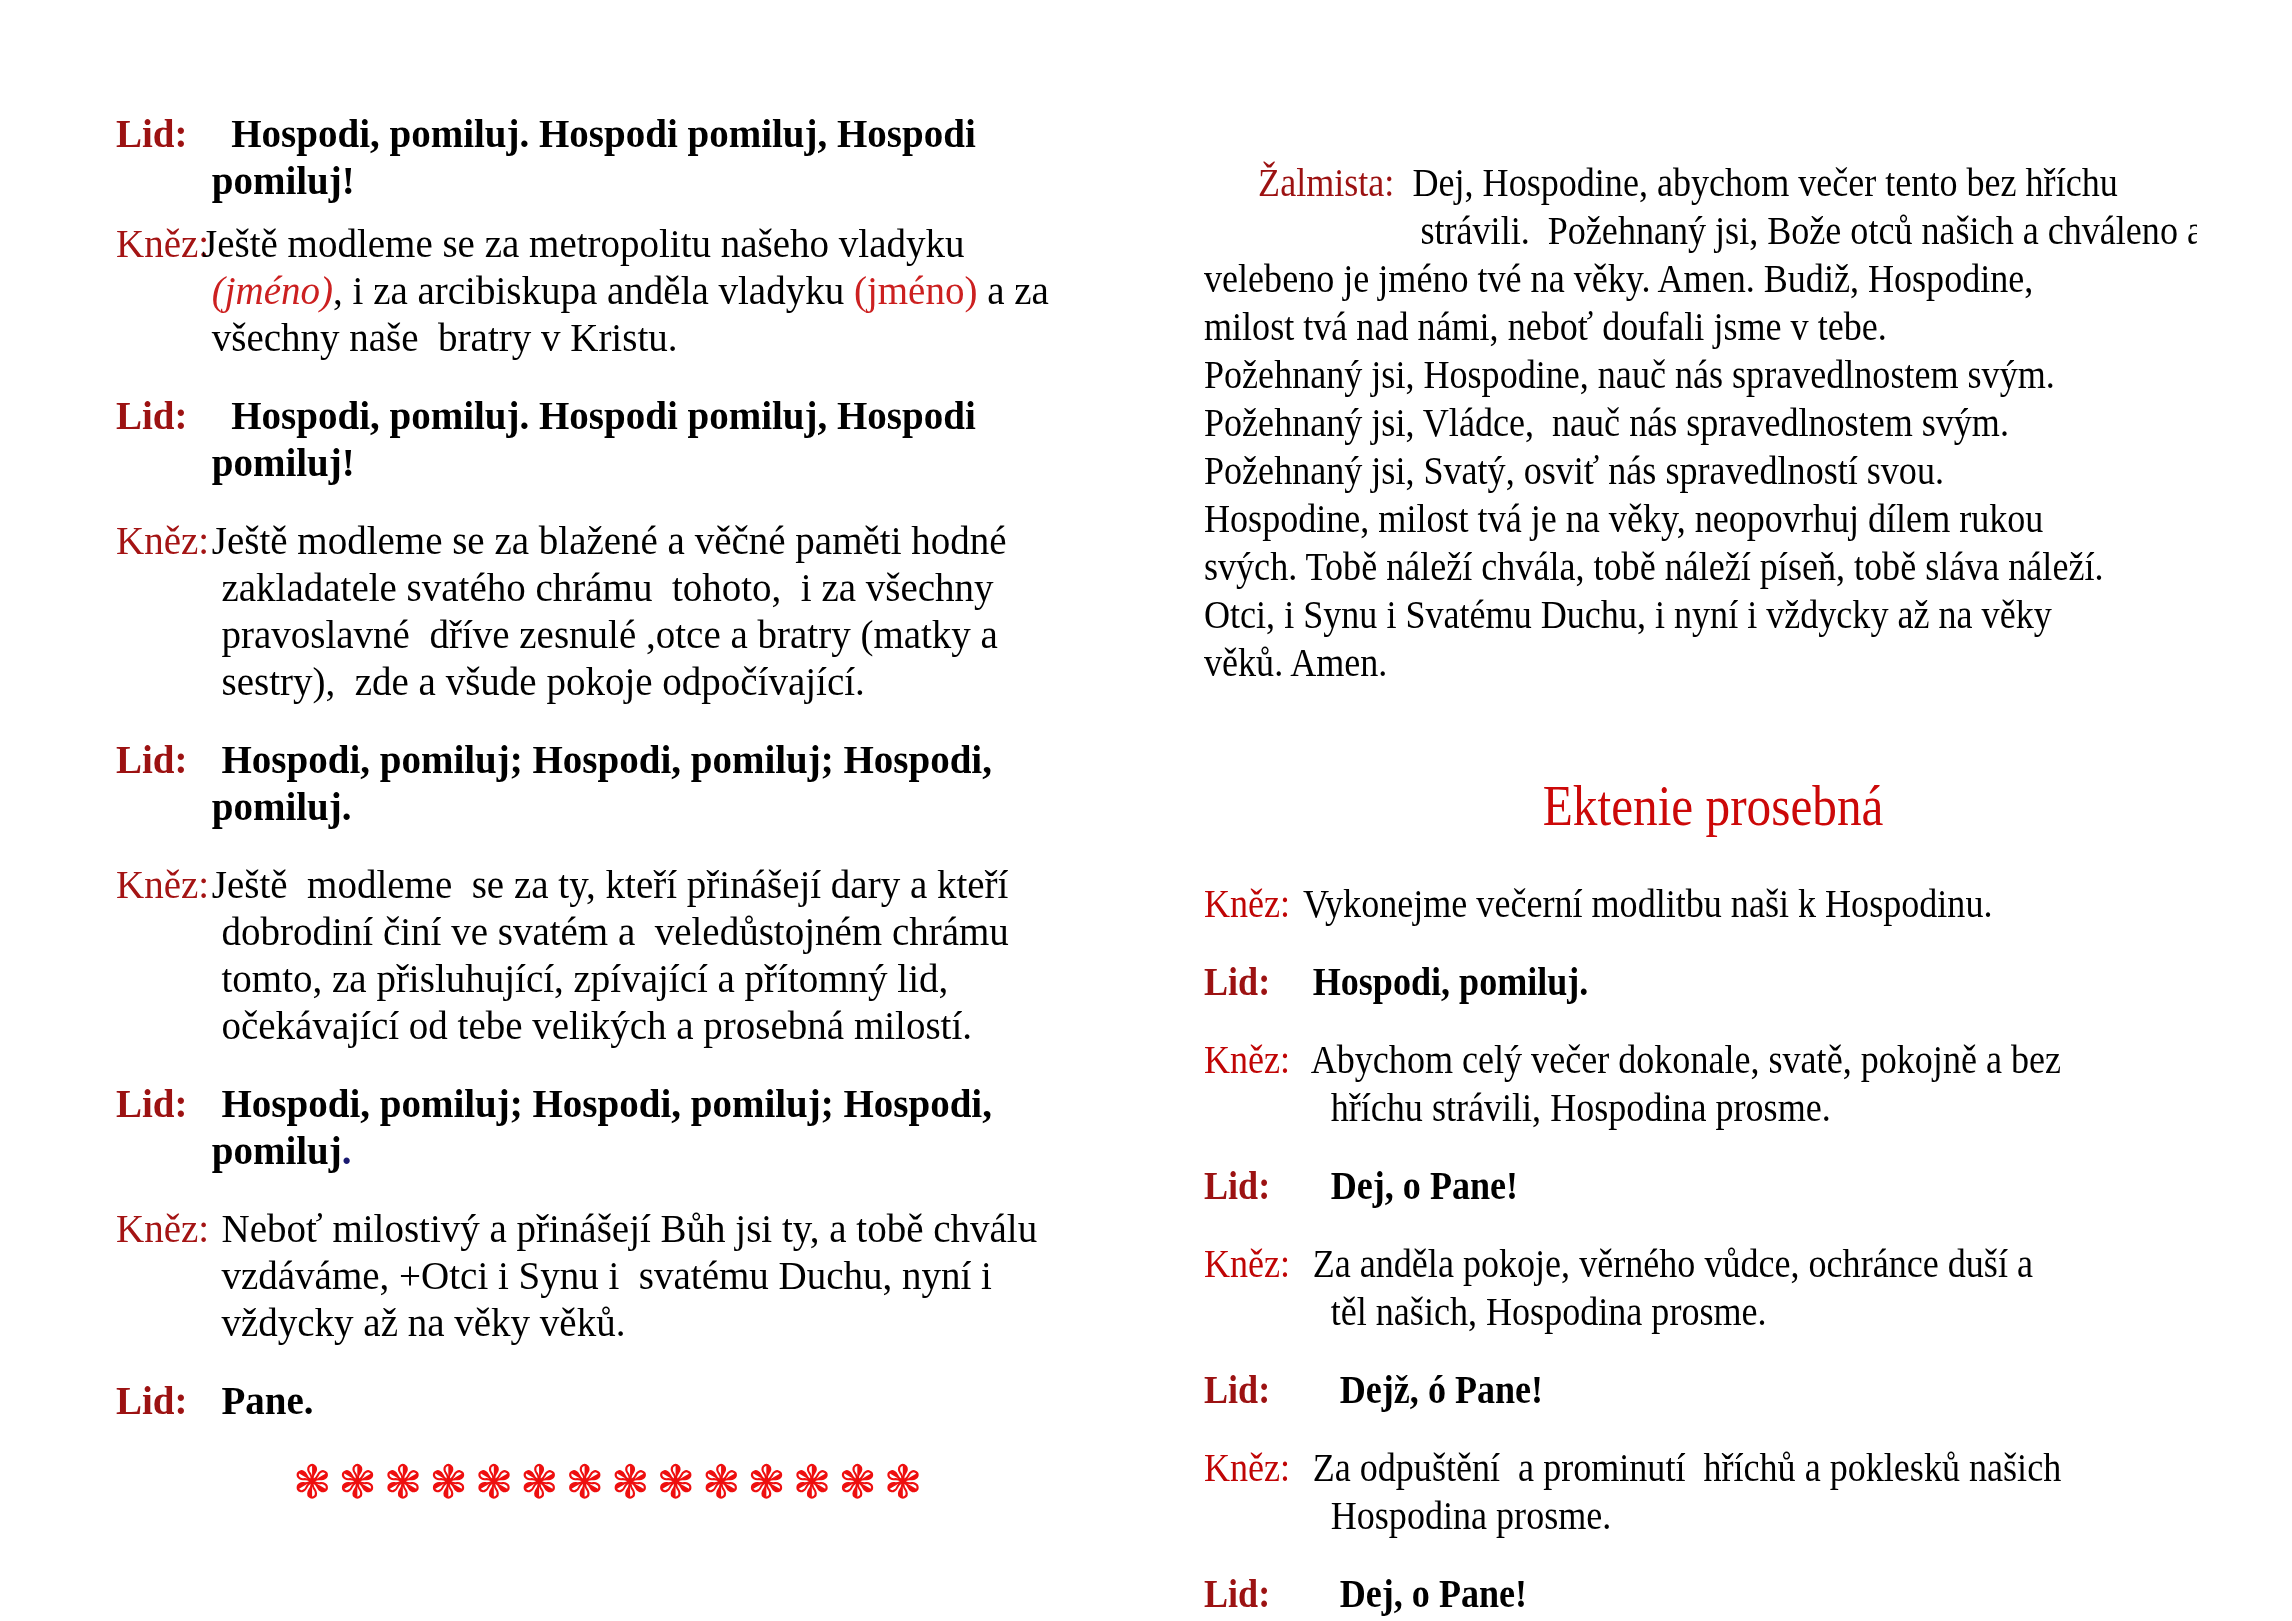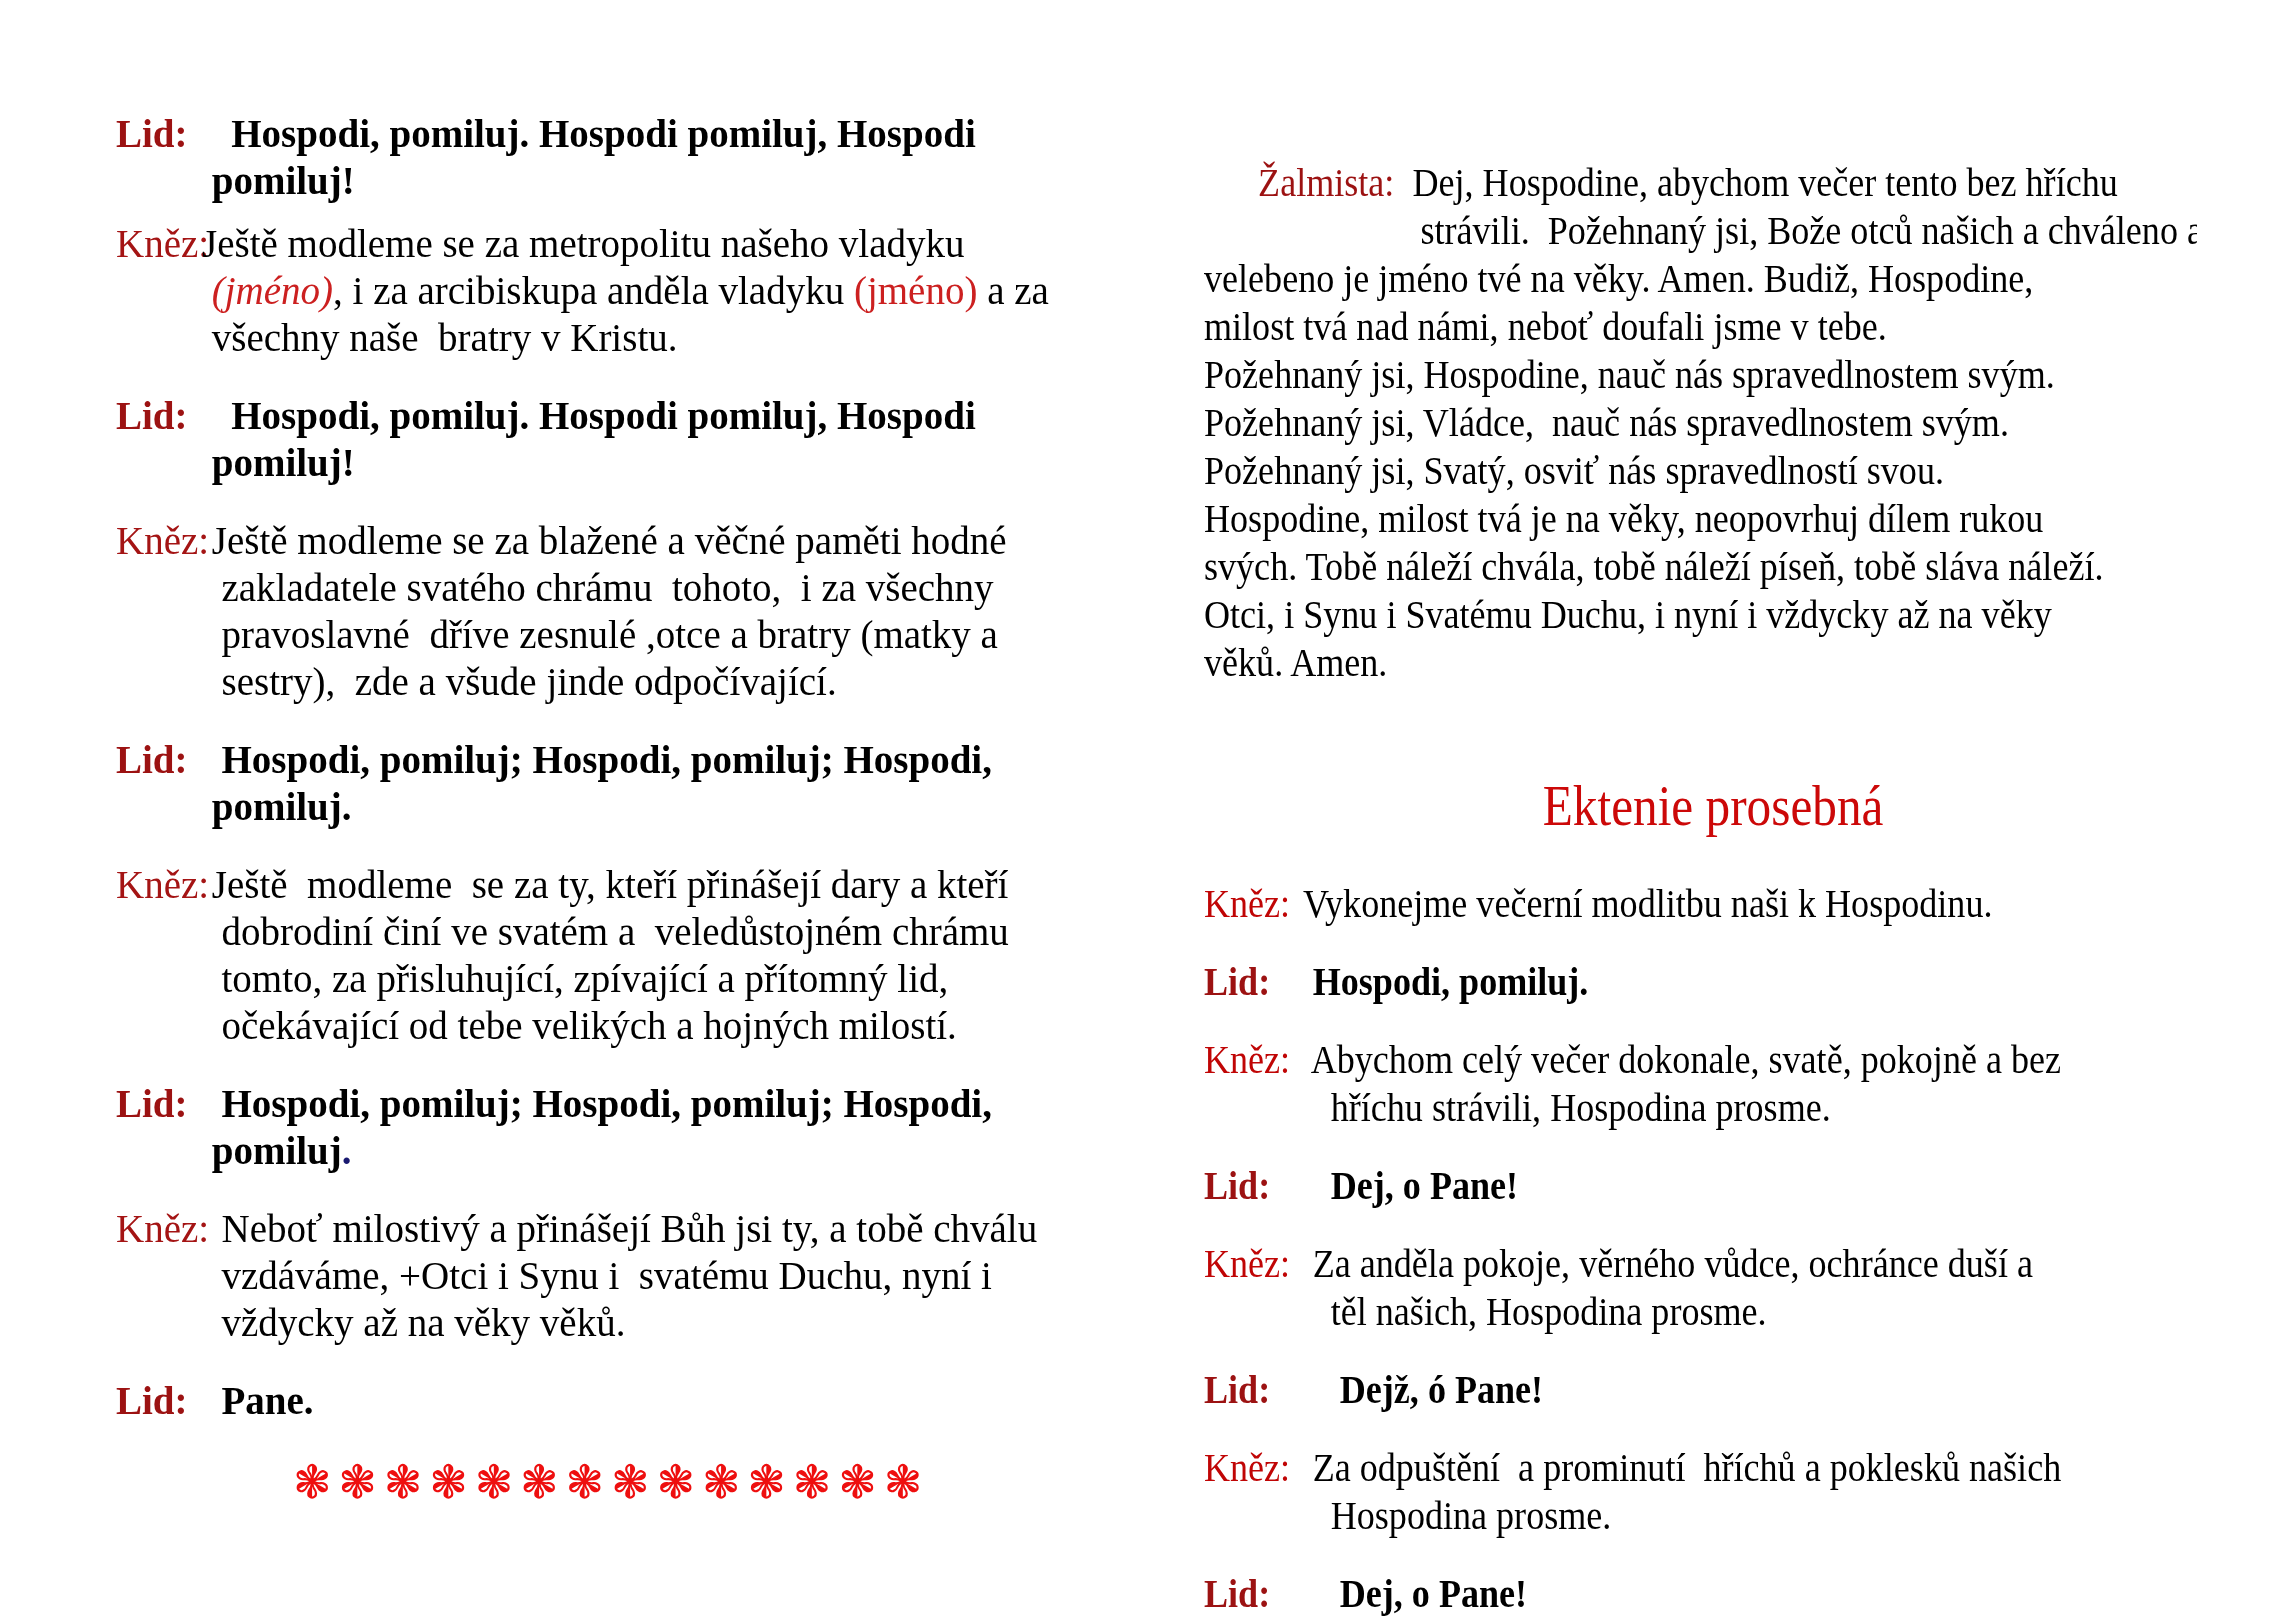--- a/index.html
+++ b/index.html
@@ -77,33 +77,33 @@
         <div class="block bold">
           <span class="label lab-lid">Lid:</span>
           <span class="text">   Hospodi, pomiluj. Hospodi pomiluj, Hospodi
  pomiluj!</span>
         </div>
         <div class="block">
           <span class="label lab-knez">Kněz:</span>
           <span class="text"> Ještě modleme se za blažené a věčné paměti hodné
   zakladatele svatého chrámu  tohoto,  i za všechny
   pravoslavné  dříve zesnulé ,otce a bratry (matky a
-  sestry),  zde a všude jinde odpočívající.</span>
+  sestry),  zde a všude pokoje odpočívající.</span>
         </div>
         <div class="block bold">
           <span class="label lab-lid">Lid:</span>
           <span class="text">  Hospodi, pomiluj; Hospodi, pomiluj; Hospodi,
  pomiluj.</span>
         </div>
         <div class="block">
           <span class="label lab-knez">Kněz:</span>
           <span class="text"> Ještě  modleme  se za ty, kteří přinášejí dary a kteří
   dobrodiní činí ve svatém a  veledůstojném chrámu
   tomto, za přisluhující, zpívající a přítomný lid,
-  očekávající od tebe velikých a hojných milostí.</span>
+  očekávající od tebe velikých a prosebná milostí.</span>
         </div>
         <div class="block bold">
           <span class="label lab-lid">Lid:</span>
           <span class="text">  Hospodi, pomiluj; Hospodi, pomiluj; Hospodi,
  pomiluj<span style="color: rgb(25, 25, 112);">.</span></span>
         </div>
         <div class="block">
           <span class="label lab-knez">Kněz:</span>
           <span class="text">  Neboť milostivý a přinášejí Bůh jsi ty, a tobě chválu
   vzdáváme, +Otci i Synu i  svatému Duchu, nyní i

